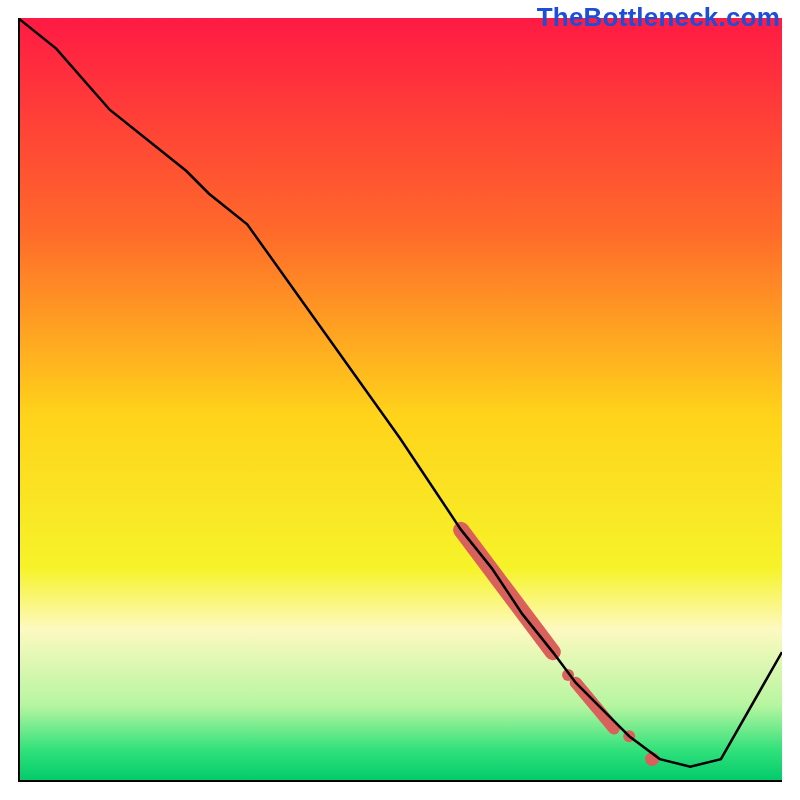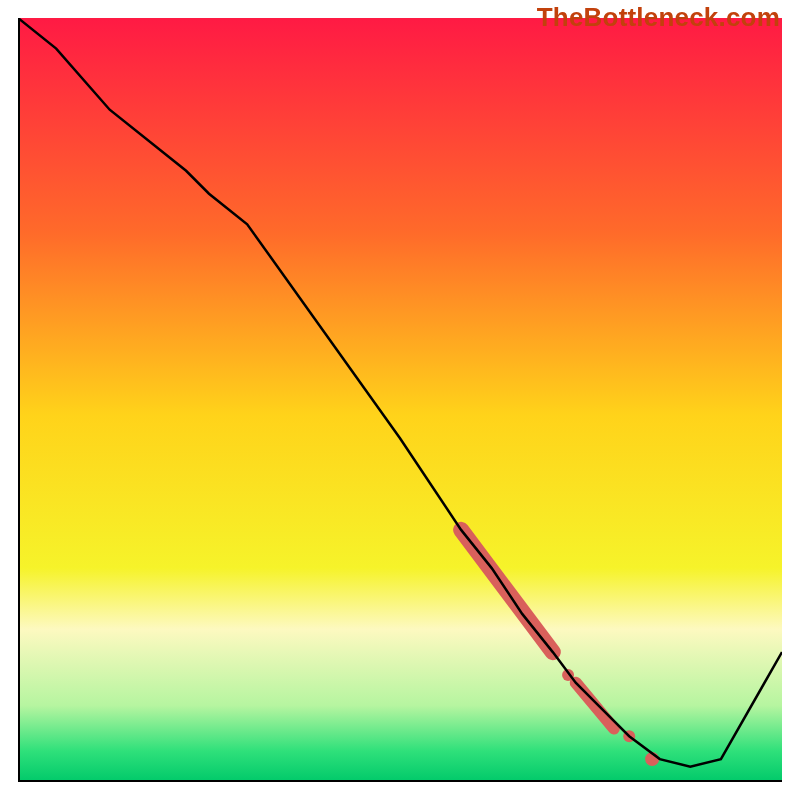--- a/index.html
+++ b/index.html
@@ -36,21 +36,21 @@
     top: 0;
     width: 100%;
     height: 100%;
   }
   .watermark {
     position: absolute;
     top: 2px;
     right: 20px;
     font-size: 26px;
     font-weight: 600;
-    color: #c2410c;
+    color: #1d4ed8;
     letter-spacing: 0.2px;
   }
   .axis-frame {
     position: absolute;
     left: 18px;
     top: 18px;
     width: 764px;
     height: 764px;
     border: 2px solid #000;
     border-top: none;

